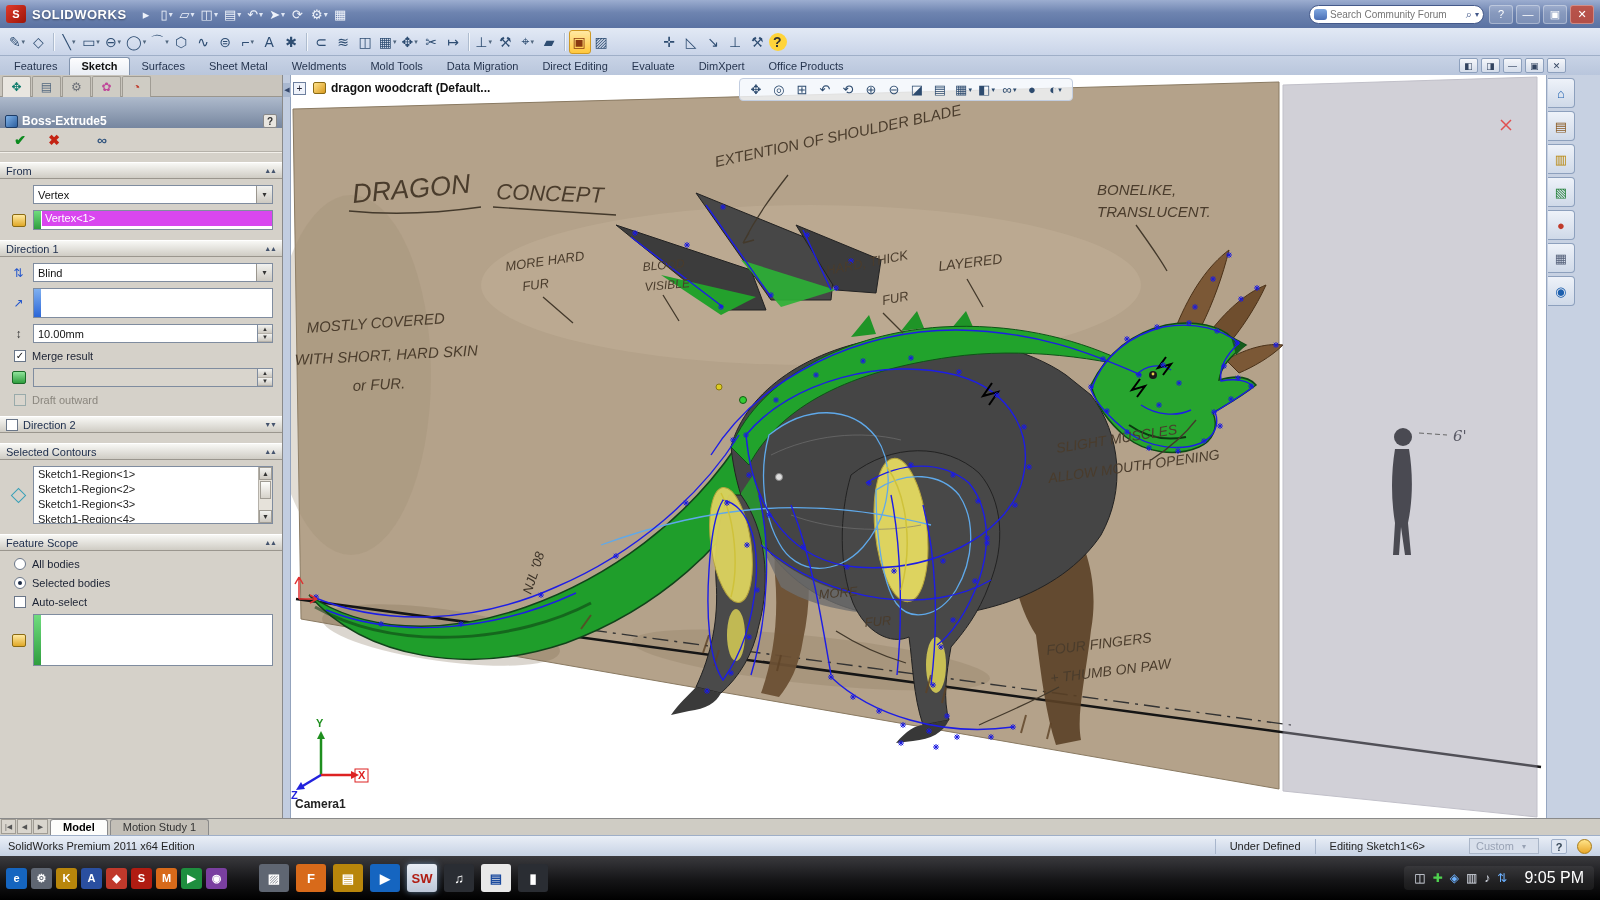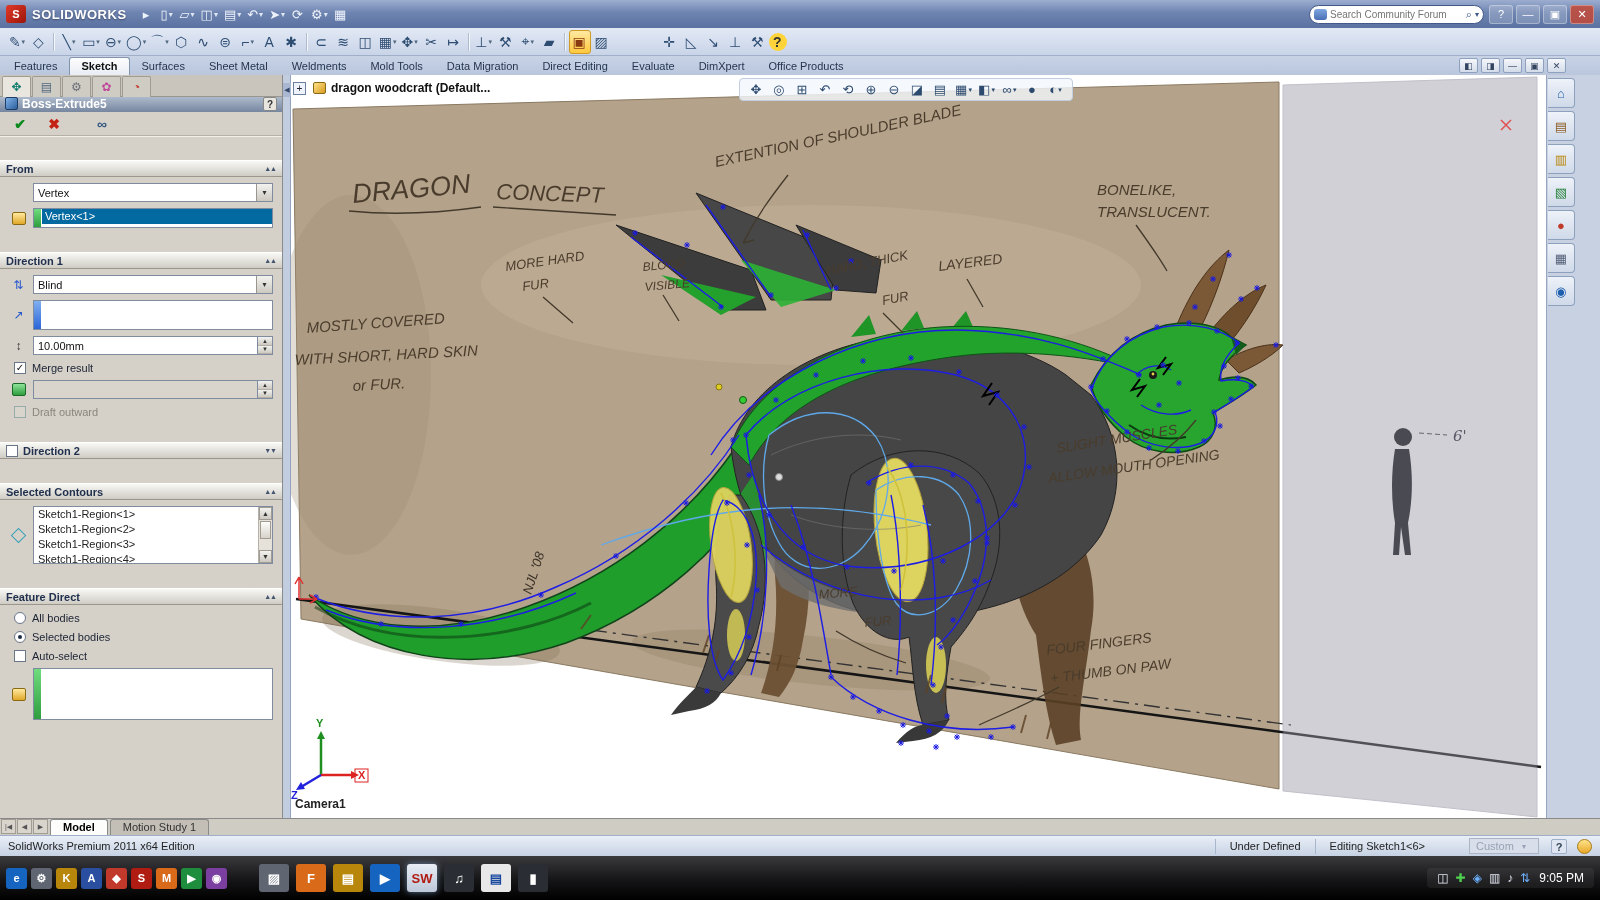--- a/index.html
+++ b/index.html
@@ -37,45 +37,45 @@
 #docbtns{position:absolute;right:34px;top:58px;display:flex;gap:3px}
 .docbtn{width:19px;height:15px;background:linear-gradient(#f4f6fa,#d4dcea);border:1px solid #8da0bd;border-radius:2px;font-size:9px;color:#32435f;display:flex;align-items:center;justify-content:center}
 
 
 #leftpanel{position:absolute;left:0;top:75px;width:283px;height:743px;background:#d5d1c9;border-right:1px solid #8a8a8a;overflow:hidden}
 #pm-tabs{display:flex;height:22px;background:#c9c5bd;border-bottom:1px solid #9a968e;padding-left:2px;gap:1px}
 .pm-tab{width:29px;height:21px;margin-top:1px;display:flex;align-items:center;justify-content:center;font-size:12px;background:#cfccc4;border:1px solid #a09c94;border-bottom:none;border-radius:2px 2px 0 0}
 .pm-tab.on{background:#e9e6e0}
 .pm-tab .g{pointer-events:none}
 .c-teal{color:#0a7a6a}.c-slate{color:#51677f}.c-gear{color:#6b6f77}.c-pink{color:#c0489a}.c-redblue{color:#c03a2a}
-#pm-title{height:15px;background:linear-gradient(#aebacc,#76869f);display:flex;align-items:flex-start;padding:0 5px;gap:4px}
+#pm-title{height:31px;background:linear-gradient(#aebacc,#76869f);display:flex;align-items:flex-end;padding:0 5px;gap:4px}
 #pm-title .t{color:#fff;font-weight:bold;font-size:12px;flex:1}
 #pm-title .ico{width:13px;height:13px;background:linear-gradient(135deg,#7fb2e8,#2d5f9e);border:1px solid #1d3c66;border-radius:2px}
 #pm-title .hlp{width:14px;height:14px;background:#e9e6e0;border:1px solid #888;border-radius:2px;font-size:10px;font-weight:bold;color:#333;display:flex;align-items:center;justify-content:center}
 #pm-actions{height:24px;display:flex;align-items:center;gap:10px;padding:0 8px;background:#d5d1c9;border-bottom:1px solid #b5b1a9;box-shadow:0 1px 0 #f2efe9}
 #pm-actions .ab{width:24px;height:20px;display:flex;align-items:center;justify-content:center;font-size:14px;font-weight:bold;border-radius:3px}
 .ok{color:#0c8a1e}.cancel{color:#c42313}.preview{color:#31547e;font-size:15px}
-.sec-h{height:17px;margin-top:24px;background:linear-gradient(#f8f8f5,#cfccc4);border-top:1px solid #fff;border-bottom:1px solid #9a968e;display:flex;align-items:center;padding:0 6px;font-weight:bold;color:#20304e}
+.sec-h{height:17px;margin-top:10px;background:linear-gradient(#f8f8f5,#cfccc4);border-top:1px solid #fff;border-bottom:1px solid #9a968e;display:flex;align-items:center;padding:0 6px;font-weight:normal;color:#20304e}
 .sec-h .lbl{flex:1}
 .sec-h .chev{font-size:7px;letter-spacing:-1px;color:#45546e}
 .sec-h .cb{margin-right:5px}
 .row{display:flex;align-items:center;margin:6px 9px 0 8px;gap:4px}
 .gut{width:21px;display:flex;justify-content:center;align-items:center;font-size:12px;color:#2255cc}
 .gut .cube{width:14px;height:13px;background:linear-gradient(#ffe9a0,#e0a828);border:1px solid #8a6a14;border-radius:2px}
 .gut .gsq{width:14px;height:13px;background:linear-gradient(#8fe39a,#2f9e3e);border:1px solid #1a6a28;border-radius:2px}
 .gut .dia{width:11px;height:11px;border:1.5px solid #3aa0b8;transform:rotate(45deg)}
 .combo{flex:1;height:19px;background:#fff;border:1px solid #7f8c9f;display:flex;align-items:center}
 .combo .cv{flex:1;padding:0 4px;font-size:11px;color:#111}
 .combo .db{width:16px;height:17px;background:linear-gradient(#f2f2ef,#cdc9c1);border-left:1px solid #9a968e;font-size:8px;color:#333;display:flex;align-items:center;justify-content:center}
 .selbox{flex:1;background:#fff;border:1px solid #7f8c9f;position:relative;overflow:hidden}
 .selbox .strip{position:absolute;left:0;top:0;bottom:0;width:7px}
 .strip.g{background:linear-gradient(#6fdc7e,#2f9e3e)}
 .strip.b{background:linear-gradient(#7fb0f0,#2b66d8)}
 .selbox .it{margin-left:8px;font-size:11px;line-height:15px;padding-left:3px;color:#222;white-space:nowrap}
-.selbox .it.selected{background:#0369a1;color:#fff}
+.selbox .it.selected{background:#d946ef;color:#fff}
 .spin{flex:1;display:flex;height:19px}
 .spin input{flex:1;border:1px solid #7f8c9f;border-right:none;padding:0 4px;font-size:11px;color:#111;outline:none;background:#fff}
 .spin input:disabled{background:#d9d5cd}
 .spinbtns{width:16px;display:flex;flex-direction:column;border:1px solid #7f8c9f}
 .spinbtns div{flex:1;background:linear-gradient(#f2f2ef,#cdc9c1);font-size:6px;color:#333;display:flex;align-items:center;justify-content:center;border-bottom:1px solid #b5b1a9}
 .cbrow{display:flex;align-items:center;gap:6px;margin:7px 9px 0 14px;font-size:11px}
 .cb{width:12px;height:12px;background:#fff;border:1px solid #6a7688;font-size:10px;line-height:10px;text-align:center;color:#111;flex:none}
 .cb.dis{background:#d9d5cd;border-color:#9aa}
 .dim{color:#8a867e}
 .rb{width:12px;height:12px;border:1px solid #6a7688;border-radius:50%;background:#fff;position:relative;flex:none}
@@ -125,21 +125,21 @@
 
 
 #taskbar{position:absolute;left:0;top:856px;width:1600px;height:44px;background:linear-gradient(#3a3a3e,#151517 55%,#000);display:flex;align-items:center;padding:0 6px;gap:4px}
 .qico{width:21px;height:21px;border-radius:3px;display:flex;align-items:center;justify-content:center;font-size:11px;font-weight:bold;color:#fff}
 #tb-apps{display:flex;gap:7px;margin-left:28px}
 .aico{width:30px;height:28px;border-radius:3px;display:flex;align-items:center;justify-content:center;font-size:13px;font-weight:bold;color:#fff;background:#ffffff14}
 .aico.on{background:linear-gradient(#e8edf5,#bcc7d8);box-shadow:0 0 6px #9cf8}
 #tb-tray{margin-left:auto;display:flex;align-items:center;gap:7px;background:#ffffff10;border-radius:4px;padding:3px 10px}
 .tico{font-size:12px;color:#dfe4ee}
 .t-green{color:#4fd14f}.t-blue{color:#6db2ff}
-#clock{color:#fff;font-size:12px;margin-left:2px}
+#clock{color:#fff;font-size:16px;margin-left:10px}
 .c-blue{background:#1565c0}.c-blue2{background:#2a4fa0}.c-gray{background:#5f6672}.c-gold{background:#b8860b}
 .c-red{background:#c0392b}.c-red2{background:#b01c12}.c-orange{background:#d86a1a}.c-green{background:#1e8e3e}
 .c-purple{background:#7a3fa0}.c-dark{background:#2a2d33}.c-white{background:#e8e8e8;color:#1a4a9e}
 .aico.on span{color:#b01c12}
 </style>
 </head>
 <body>
 
 <div id="screen">
 
@@ -524,21 +524,21 @@
         <div class="vsb">
           <div class="a">▲</div>
           <div class="thumb"></div>
           <div style="flex:1"></div>
           <div class="a">▼</div>
         </div>
       </div>
     </div>
 
     <div class="sec-h">
-      <span class="lbl">Feature Direct</span>
+      <span class="lbl">Feature Scope</span>
       <span class="chev">▲▲</span>
     </div>
     <div class="cbrow">
       <span class="rb"></span>
       <span>All bodies</span>
     </div>
     <div class="cbrow">
       <span class="rb on"></span>
       <span>Selected bodies</span>
     </div>

